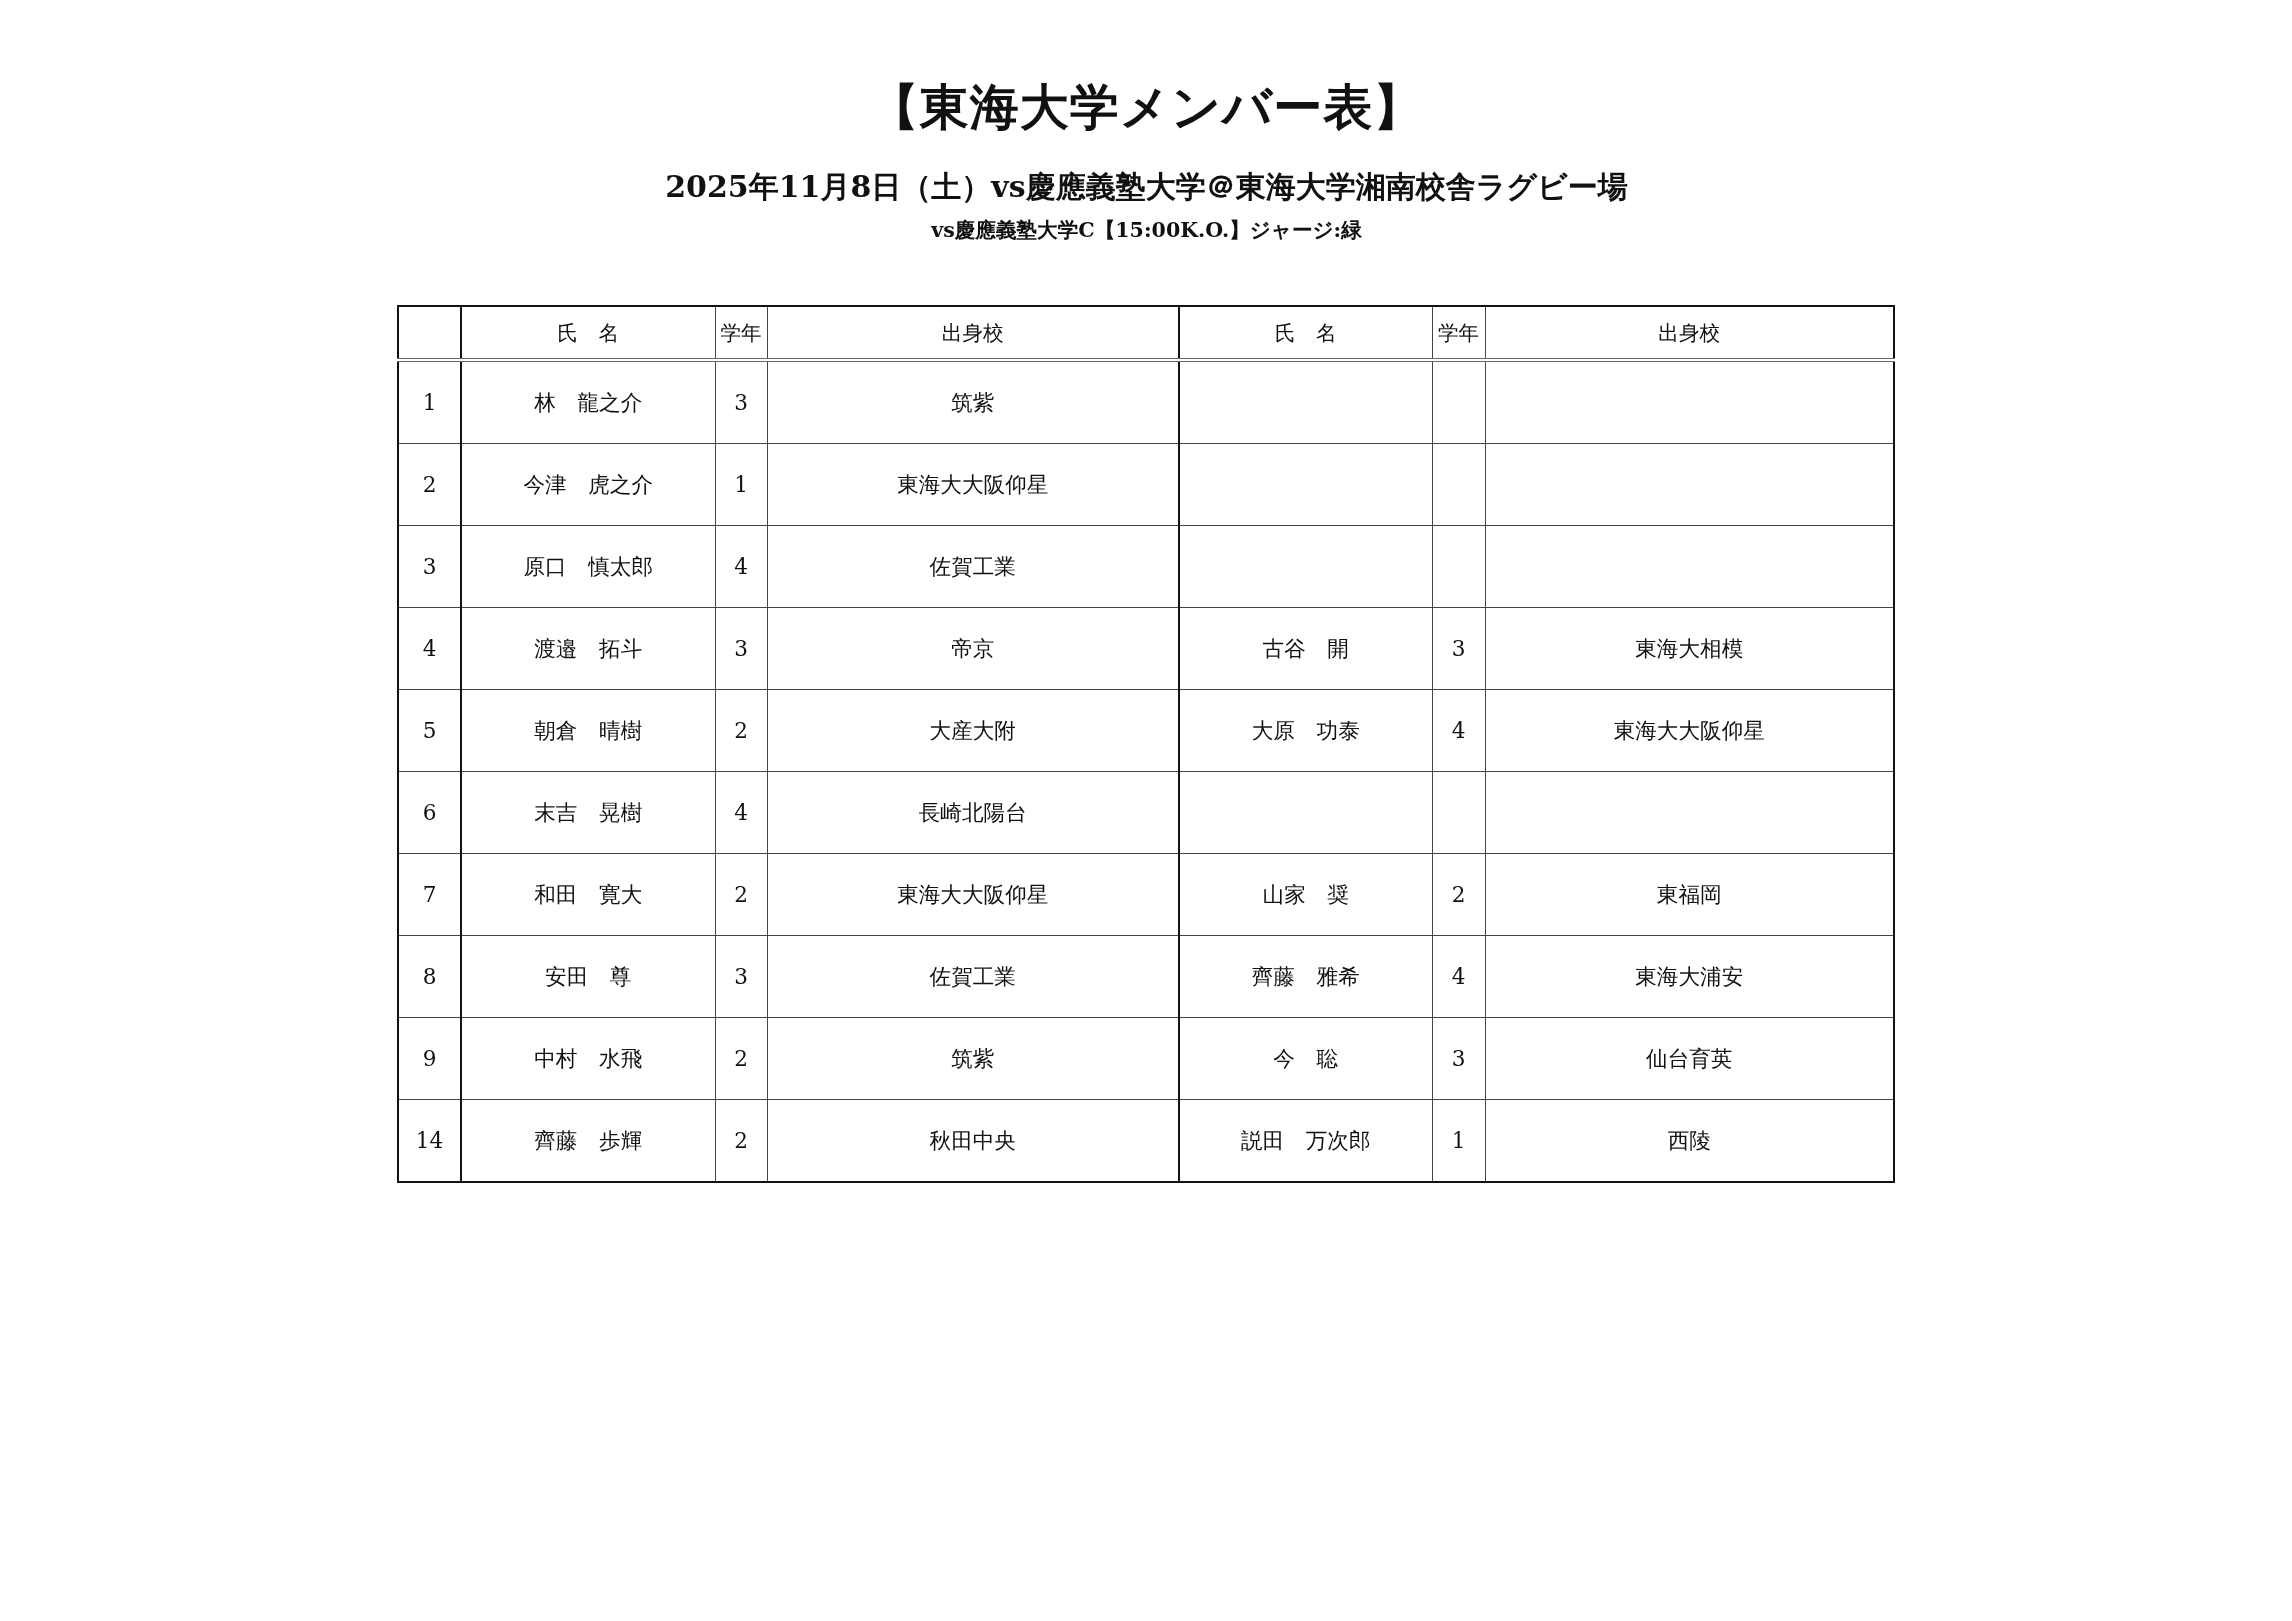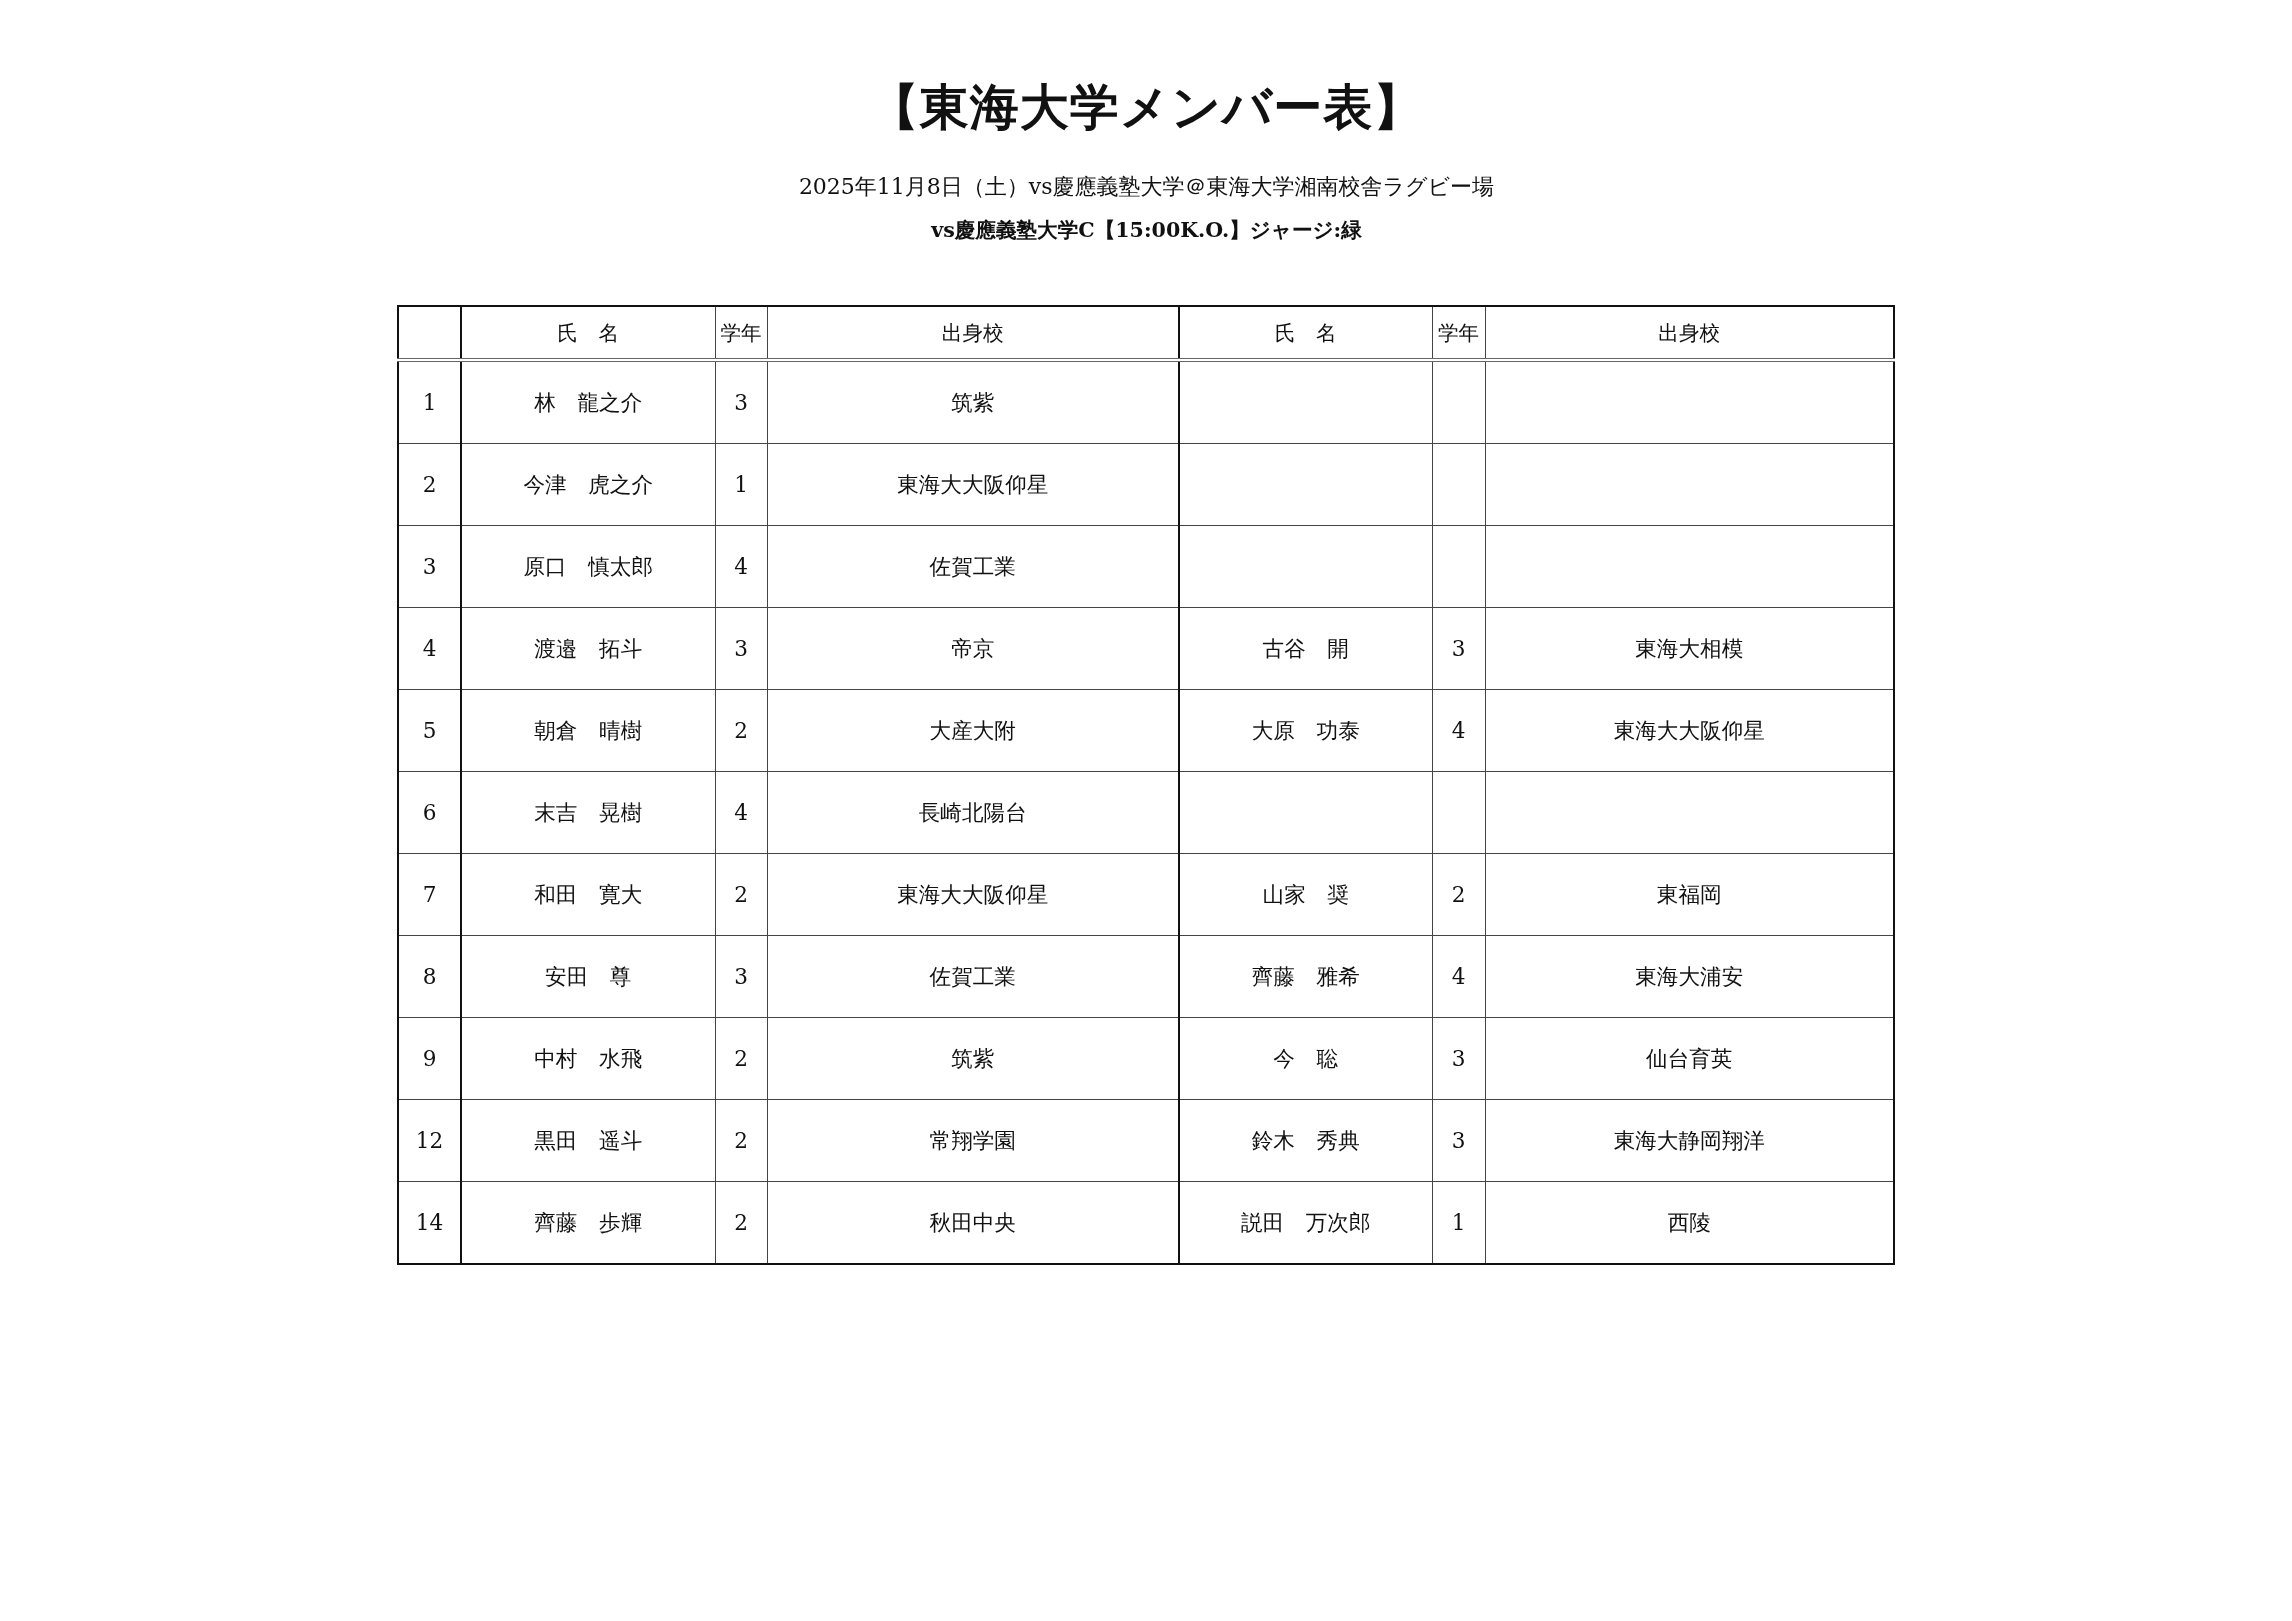--- a/index.html
+++ b/index.html
@@ -1,18 +1,18 @@
 <!DOCTYPE html>
 <html><head>
 <meta charset="utf-8">
 <style>
   html, body { margin: 0; padding: 0; background: #ffffff; }
   body { width: 2293px; height: 1621px; position: relative; font-family: "DejaVu Serif", "Liberation Serif", serif; color: #111; overflow: hidden; }
   .title { position: absolute; left: 0; width: 2293px; top: 72px; text-align: center; font-size: 49px; font-weight: bold; line-height: 71px; letter-spacing: 1px; }
-  .subtitle { position: absolute; left: 0; width: 2293px; top: 167px; text-align: center; font-size: 22px; font-weight: normal; line-height: 39px; }
+  .subtitle { position: absolute; left: 0; width: 2293px; top: 167px; text-align: center; font-size: 30px; font-weight: bold; line-height: 39px; }
   .match { position: absolute; left: 0; width: 2293px; top: 212px; text-align: center; font-size: 22.5px; font-weight: bold; line-height: 37px; }
   table.roster { position: absolute; left: 397px; top: 273px; width: 1495px; border-collapse: collapse; table-layout: fixed; }
   table.roster td, table.roster th { text-align: center; vertical-align: middle; font-weight: normal; font-size: 21.6px; padding: 0; border: 1.5px solid #444; white-space: nowrap; overflow: hidden; }
   table.roster th { height: 51px; font-size: 20.6px; }
   table.roster thead tr th { border-bottom: 4.9px double #666; }
   table.roster tbody td { height: 81px; }
   table.roster { border: 2.9px solid #111; margin-top: 32px; }
   .c-no { border-right: 2.9px solid #111 !important; }
   .c-mid { border-left: 2.9px solid #111 !important; }
   .eng { font-size: 20.6px; }
@@ -121,29 +121,20 @@
       <tr>
         <td class="c-no">9</td>
         <td>中村　水飛</td>
         <td>2</td>
         <td>筑紫</td>
         <td class="c-mid">今　聡</td>
         <td>3</td>
         <td>仙台育英</td>
       </tr>
       <tr>
-        <td class="c-no">12</td>
-        <td>黒田　遥斗</td>
-        <td>2</td>
-        <td>常翔学園</td>
-        <td class="c-mid">鈴木　秀典</td>
-        <td>3</td>
-        <td>東海大静岡翔洋</td>
-      </tr>
-      <tr>
         <td class="c-no">14</td>
         <td>齊藤　歩輝</td>
         <td>2</td>
         <td>秋田中央</td>
         <td class="c-mid">説田　万次郎</td>
         <td>1</td>
         <td>西陵</td>
       </tr>
     </tbody>
 </table>

